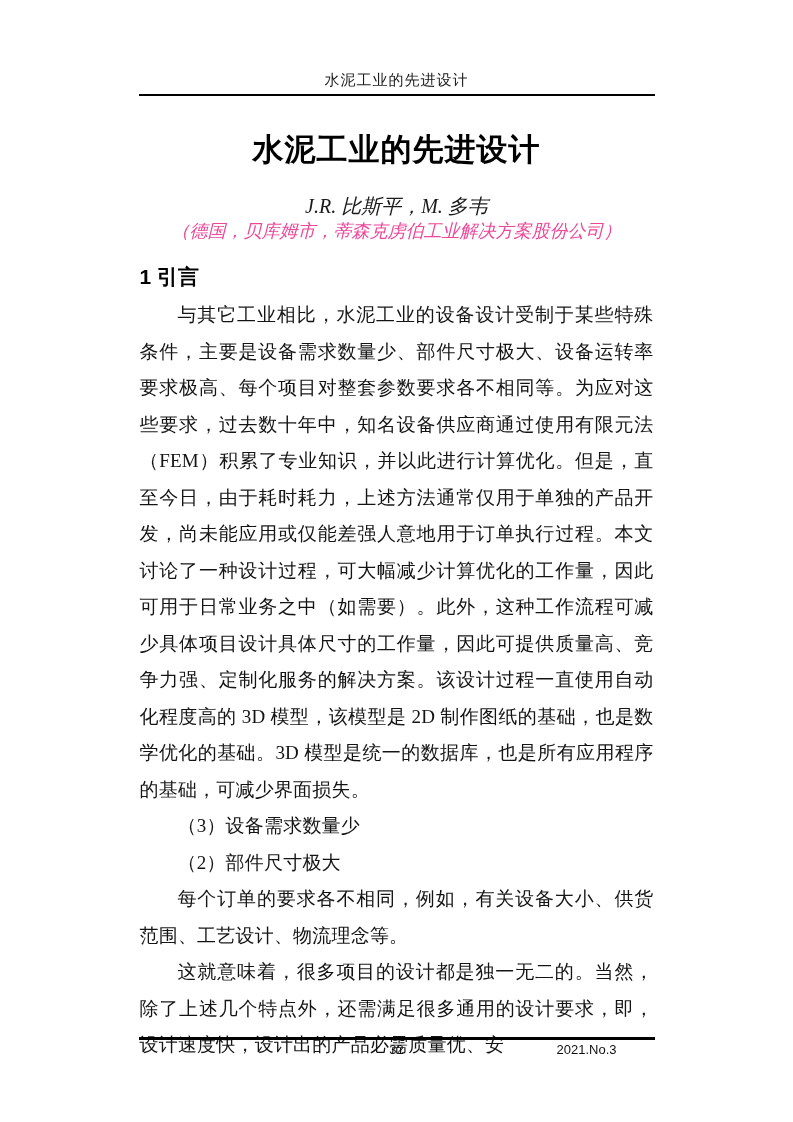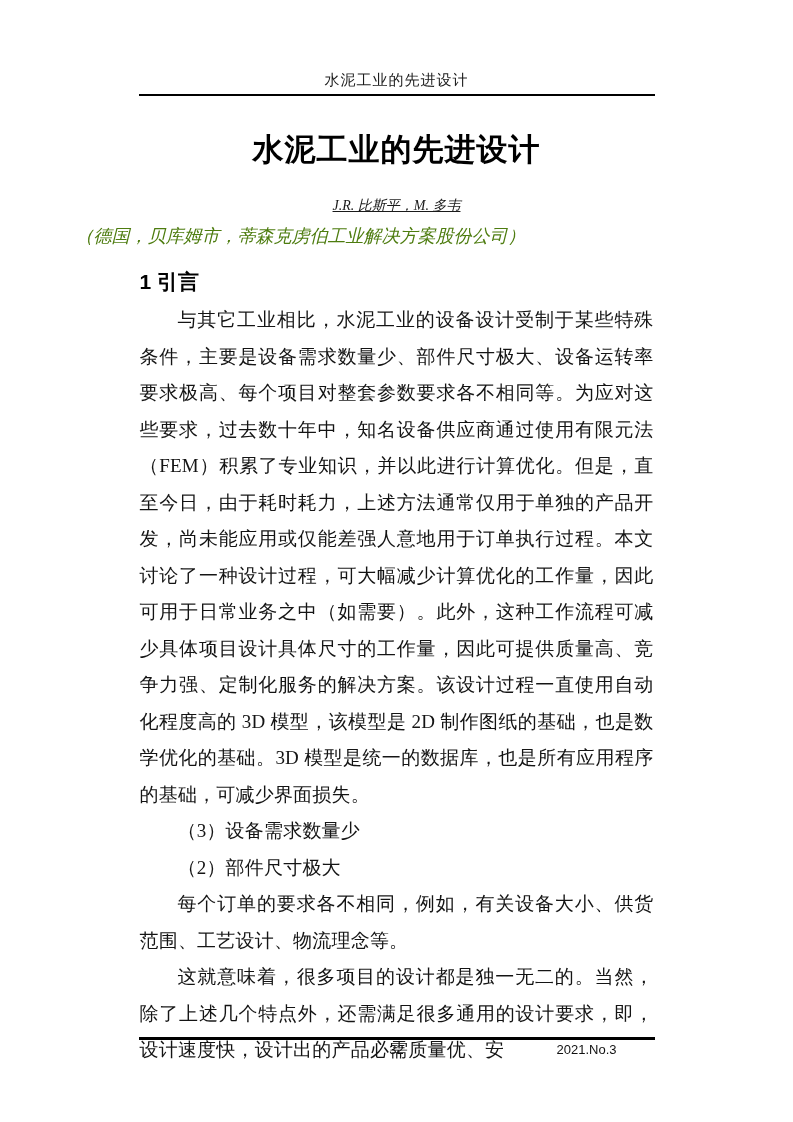--- a/index.html
+++ b/index.html
@@ -34,32 +34,30 @@
     font-weight: 700;
     font-size: 31px;
     line-height: 40px;
     color: #000;
     letter-spacing: 1px;
   }
   .authors {
     margin-top: 24px;
     text-align: center;
     font-style: italic;
-    font-size: 14px;
+    font-size: 20px;
     line-height: 24px;
     color: #1a1a1a;
-    text-decoration: underline;
   }
   .affiliation {
-    margin-top: 5px;
-    text-align: left;
+    text-align: center;
     font-style: italic;
     font-size: 18px;
     line-height: 26px;
-    color: #4d7c0f;
+    color: #ec4899;
   }
   .section-heading {
     margin: 19px 64px 0 64px;
     font-family: "Liberation Sans", sans-serif;
     font-weight: 700;
     font-size: 21px;
     line-height: 28px;
     color: #000;
   }
   .body-text {

